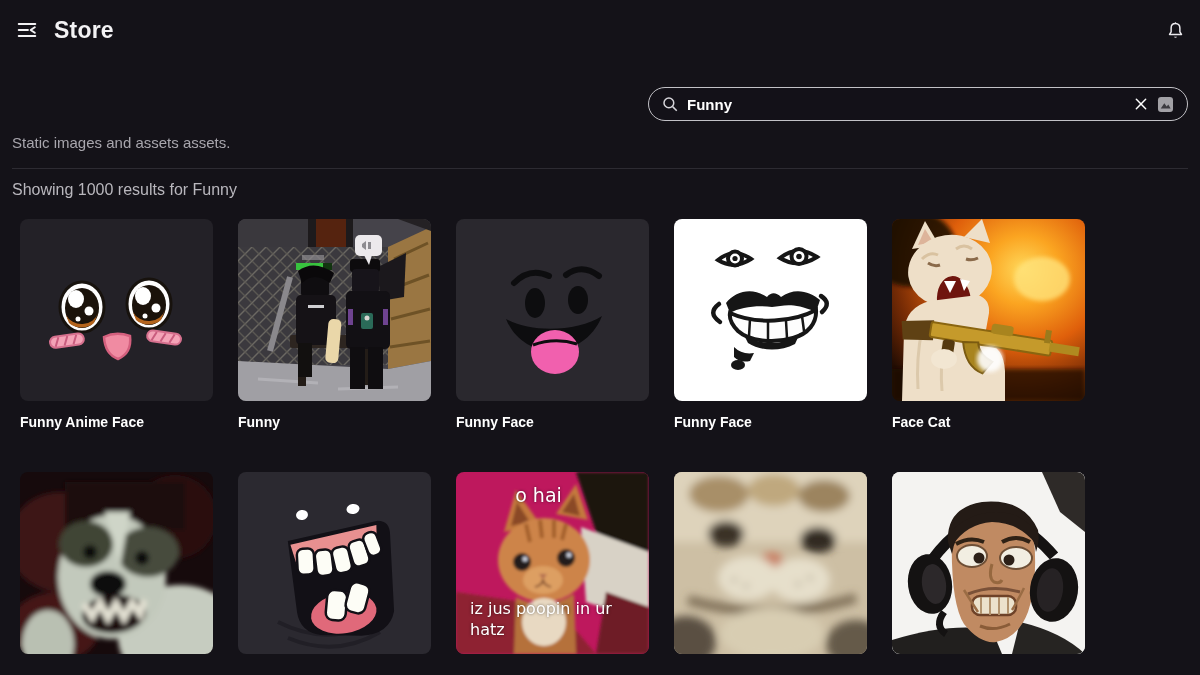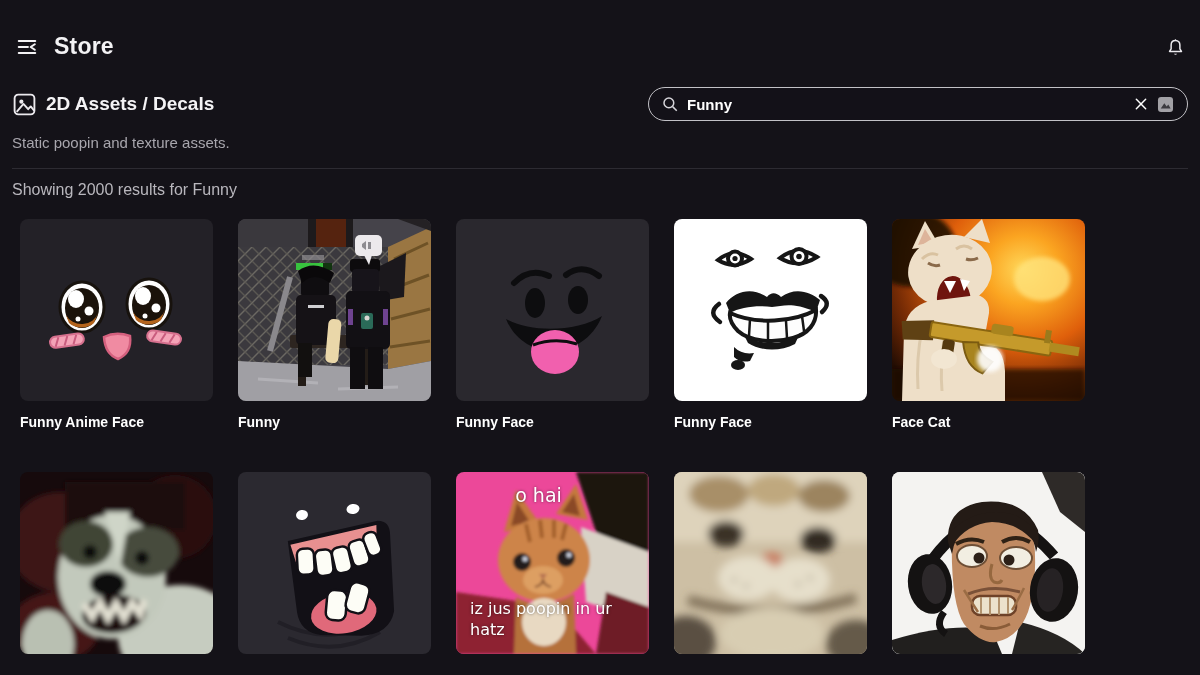--- a/index.html
+++ b/index.html
@@ -1,20 +1,20 @@
 <!DOCTYPE html>
 <html><head>
 <meta charset="utf-8">
 <style>
   * { margin:0; padding:0; box-sizing:border-box; }
   html,body { width:1200px; height:675px; overflow:hidden; background:#141218;
     font-family:"Liberation Sans", sans-serif; color:#f3f2f4; }
 
   
-  .topbar { height:60px; display:flex; align-items:flex-end; padding:0 12px 0 14px; }
+  .topbar { height:60px; display:flex; align-items:center; padding:0 12px 0 14px; }
   .menu-btn { width:26px; height:26px; display:flex; align-items:center; justify-content:center;
     cursor:pointer; margin-right:14px; }
   .app-title { font-size:23px; font-weight:700; letter-spacing:.2px; }
   .topbar-spacer { flex:1; }
   .bell-btn { width:26px; height:26px; display:flex; align-items:center; justify-content:center; cursor:pointer; }
 
   
   .main { padding:0 12px; }
   .header-row { margin-top:27px; display:flex; align-items:center; height:34px; }
   .header-left { display:flex; align-items:center; gap:9px; }
@@ -62,28 +62,20 @@
       <path d="M12 4 C8.7 4 7 6.4 7 9 L7 13.5 L5.2 16.5 L18.8 16.5 L17 13.5 L17 9 C17 6.4 15.3 4 12 4 Z"></path>
       <path d="M10.3 19 a1.8 1.8 0 0 0 3.4 0" fill="#eceaee" stroke="none"></path>
       <rect x="11.2" y="2.6" width="1.6" height="1.8" rx="0.8" fill="#eceaee" stroke="none"></rect>
     </svg>
   </div>
 </div>
 
 <div class="main">
 
   <div class="header-row">
-    <div class="header-left">
-      <svg width="25" height="25" viewBox="0 0 24 24" fill="none" stroke="#eceaee" stroke-width="1.8" stroke-linejoin="round">
-        <rect x="2.5" y="2.5" width="19" height="19" rx="3.5"></rect>
-        <circle cx="9" cy="9.3" r="2" fill="#eceaee" stroke="none"></circle>
-        <path d="M4.5 19 L11 11.5 L15.5 16.5 L18 13.8 L21.3 18"></path>
-      </svg>
-      <div class="page-title">2D Assets / Decals</div>
-    </div>
     <div class="header-spacer"></div>
 
     <div class="search-pill">
       <svg width="18" height="18" viewBox="0 0 24 24" fill="none" stroke="#d6d5da" stroke-width="2">
         <circle cx="10.5" cy="10.5" r="6.5"></circle>
           <line x1="15.5" y1="15.5" x2="21" y2="21"></line>
       </svg>
       <input type="text" value="Funny" style="">
       <div class="pill-btn">
         <svg width="16" height="16" viewBox="0 0 24 24" stroke="#ffffff" stroke-width="2.2" stroke-linecap="round">
@@ -93,23 +85,23 @@
       </div>
       <div class="pill-btn">
         <svg width="19" height="19" viewBox="0 0 24 24">
           <rect x="2.5" y="2.5" width="19" height="19" rx="4" fill="#a2a1a6"></rect>
           <path d="M6 17 L10.5 10.5 L13.5 14.5 L15.5 12 L18.5 17 Z" fill="#3c3b40"></path>
         </svg>
       </div>
     </div>
   </div>
 
-  <div class="subtitle">Static poopin and texture assets.</div>
+  <div class="subtitle">Static images and assets assets.</div>
   <div class="divider"></div>
-  <div class="results-text">Showing 2000 results for Funny</div>
+  <div class="results-text">Showing 1000 results for Funny</div>
 
   <div class="grid">
 
     <div class="card">
       <div class="thumb" style="background:#232127;">
         <svg viewBox="0 0 193 182">
           <g>
             <ellipse cx="62" cy="88" rx="22" ry="25" fill="#fdfdfd" stroke="#17120d" stroke-width="3"></ellipse>
             <ellipse cx="62" cy="89" rx="17" ry="20" fill="#1a120a"></ellipse>
             <path d="M46 96 a17 15 0 0 0 32 -2 l-4 10 a16 12 0 0 1 -25 0 Z" fill="#b4641c"></path>
@@ -337,21 +329,21 @@
             <g fill="#fdfdf6" stroke="#121016" stroke-width="2.5">
               <rect x="84" y="118" width="20" height="30" rx="7" transform="rotate(14 94 133)"></rect>
               <rect x="106" y="114" width="20" height="30" rx="7" transform="rotate(24 116 129)"></rect>
             </g>
           </g>
         </svg>
       </div>
     </div>
 
     <div class="card">
-      <div class="thumb" style="background:#ec4899;">
+      <div class="thumb" style="background:#be185d;">
         <svg viewBox="0 0 193 182">
           <defs>
               <filter id="b8" x="-20%" y="-20%" width="140%" height="140%">
                 <feGaussianBlur stdDeviation="1.6"></feGaussianBlur>
               </filter>
             </defs>
           <g filter="url(#b8)">
             <polygon points="120,0 193,0 193,90 140,60" fill="#1f1510"></polygon>
             <polygon points="125,55 193,80 193,150 130,130" fill="#d8d2c6"></polygon>
             <polygon points="0,120 100,135 140,182 0,182" fill="#8e2430"></polygon>

